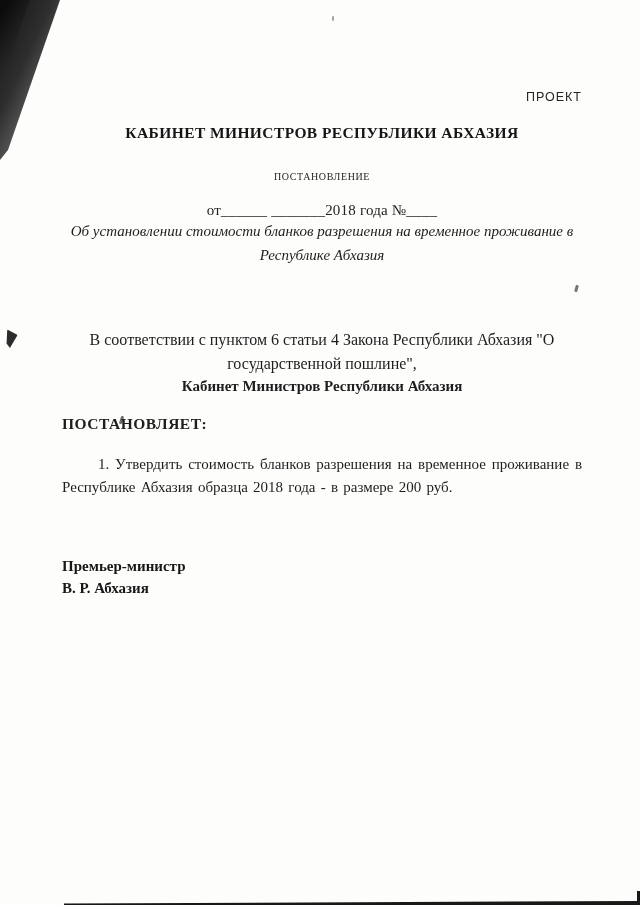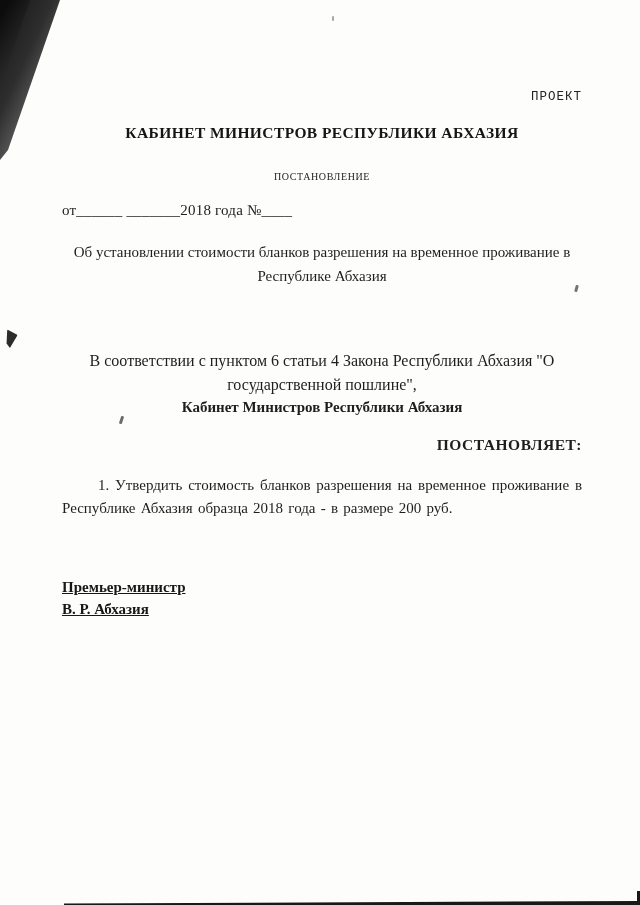--- a/index.html
+++ b/index.html
@@ -49,88 +49,87 @@
     width: 3px; height: 14px; background: #181818;
   }
 
   
   .content {
     position: relative;
     padding: 90px 58px 0 62px;
   }
   .stamp {
     text-align: right;
-    font-family: Liberation Mono, monospace;
+    font-family: Liberation Sans, sans-serif;
     font-size: 12.5px;
     letter-spacing: 1px;
     color: #242424;
   }
   .org-title {
     margin-top: 20px;
     text-align: center;
     font-size: 15.5px;
     font-weight: bold;
     letter-spacing: 0.4px;
     color: #151515;
   }
   .doc-type {
     margin-top: 29px;
     text-align: center;
     font-size: 10px;
     letter-spacing: 0.6px;
   }
   .date-line {
     margin-top: 20px;
-    text-align: left;
+    text-align: center;
     font-size: 15px;
     letter-spacing: 0.2px;
     color: #222;
   }
   .subject {
-    margin-top: 21px;
     text-align: center;
     font-size: 15px;
     line-height: 24px;
+    font-style: italic;
   }
   .preamble {
     margin-top: 61px;
     text-align: center;
     font-size: 16px;
     line-height: 23.5px;
     padding: 0 18px;
   }
   .preamble-org {
     text-align: center;
     font-size: 15px;
     font-weight: bold;
     line-height: 23.5px;
   }
   .resolves {
     margin-top: 16px;
-    text-align: right;
+    text-align: left;
     font-size: 15.5px;
     font-weight: bold;
     letter-spacing: 0.5px;
   }
   .item {
     margin-top: 20px;
     font-size: 15px;
     line-height: 23px;
     text-align: justify;
     text-indent: 36px;
     word-spacing: 1.5px;
   }
   .item + .item { margin-top: 4px; }
   .signature {
     margin-top: 56px;
     font-size: 15px;
     font-weight: bold;
     line-height: 22px;
     color: #171717;
-    text-decoration: underline;
   }
 </style>
 </head>
 <body>
 
 <div class="page">
 
   <div class="corner-fold"></div>
   <div class="corner-fold-inner"></div>
   <div class="pen-mark"></div>

